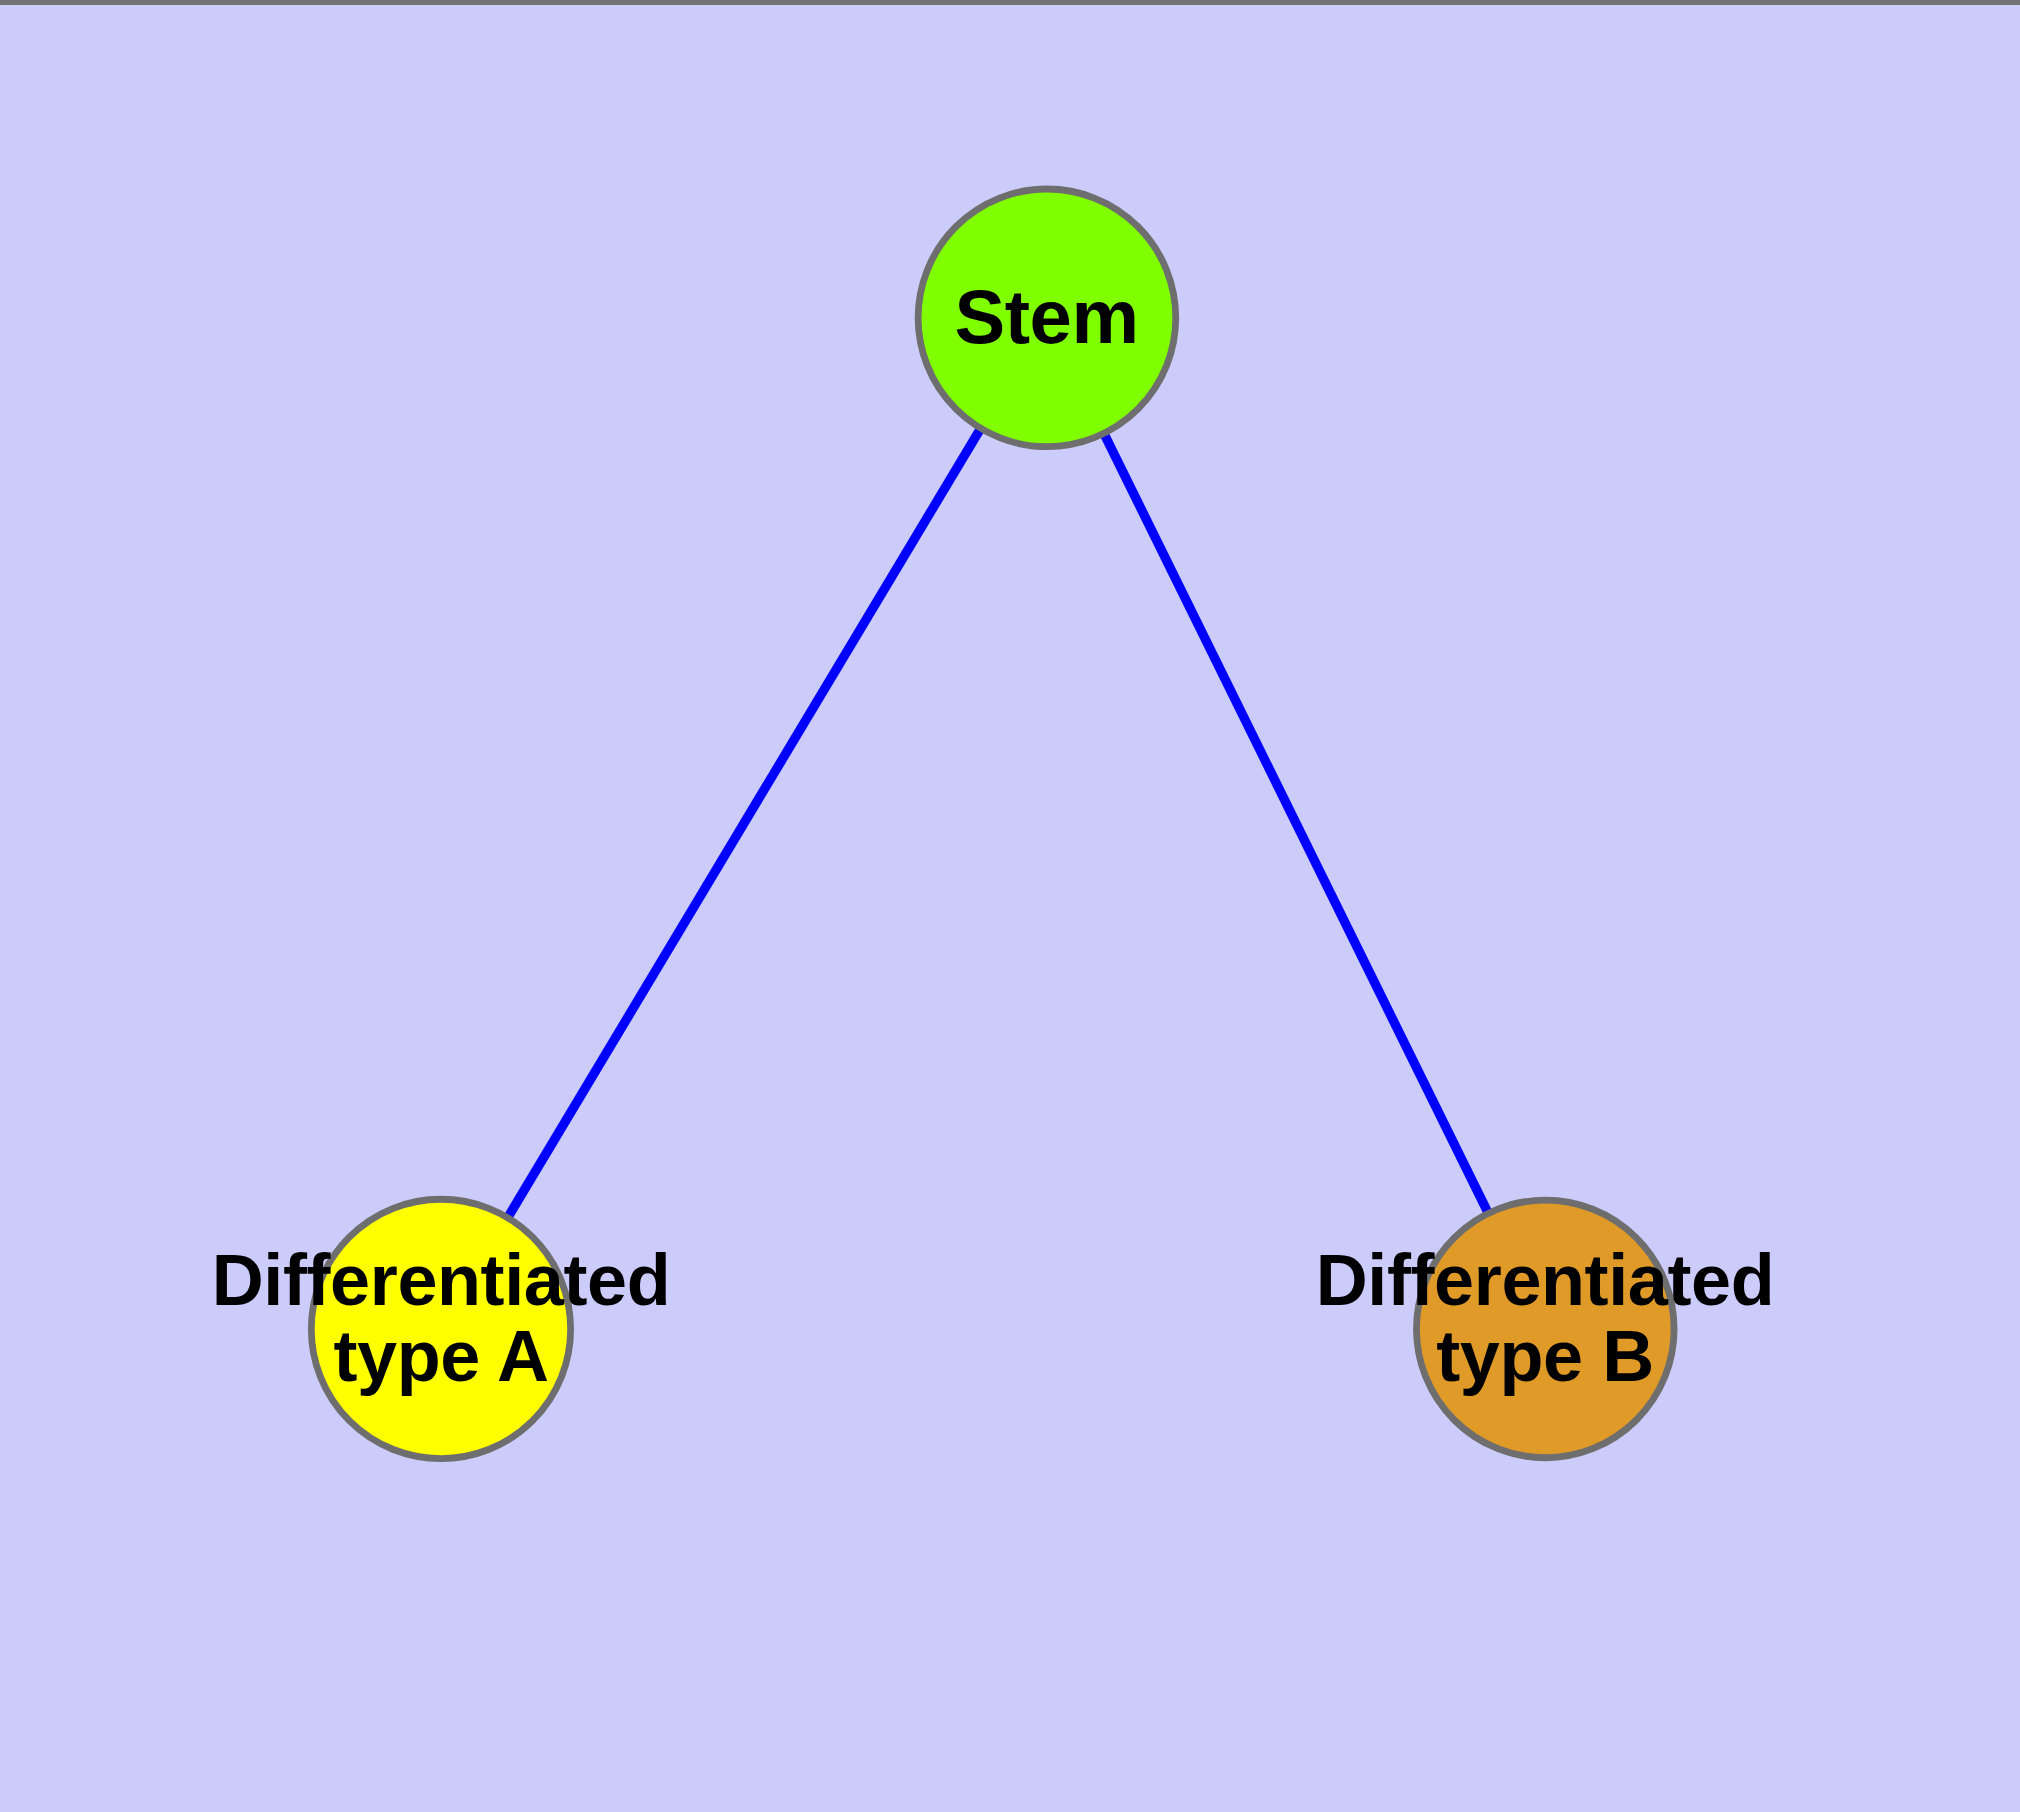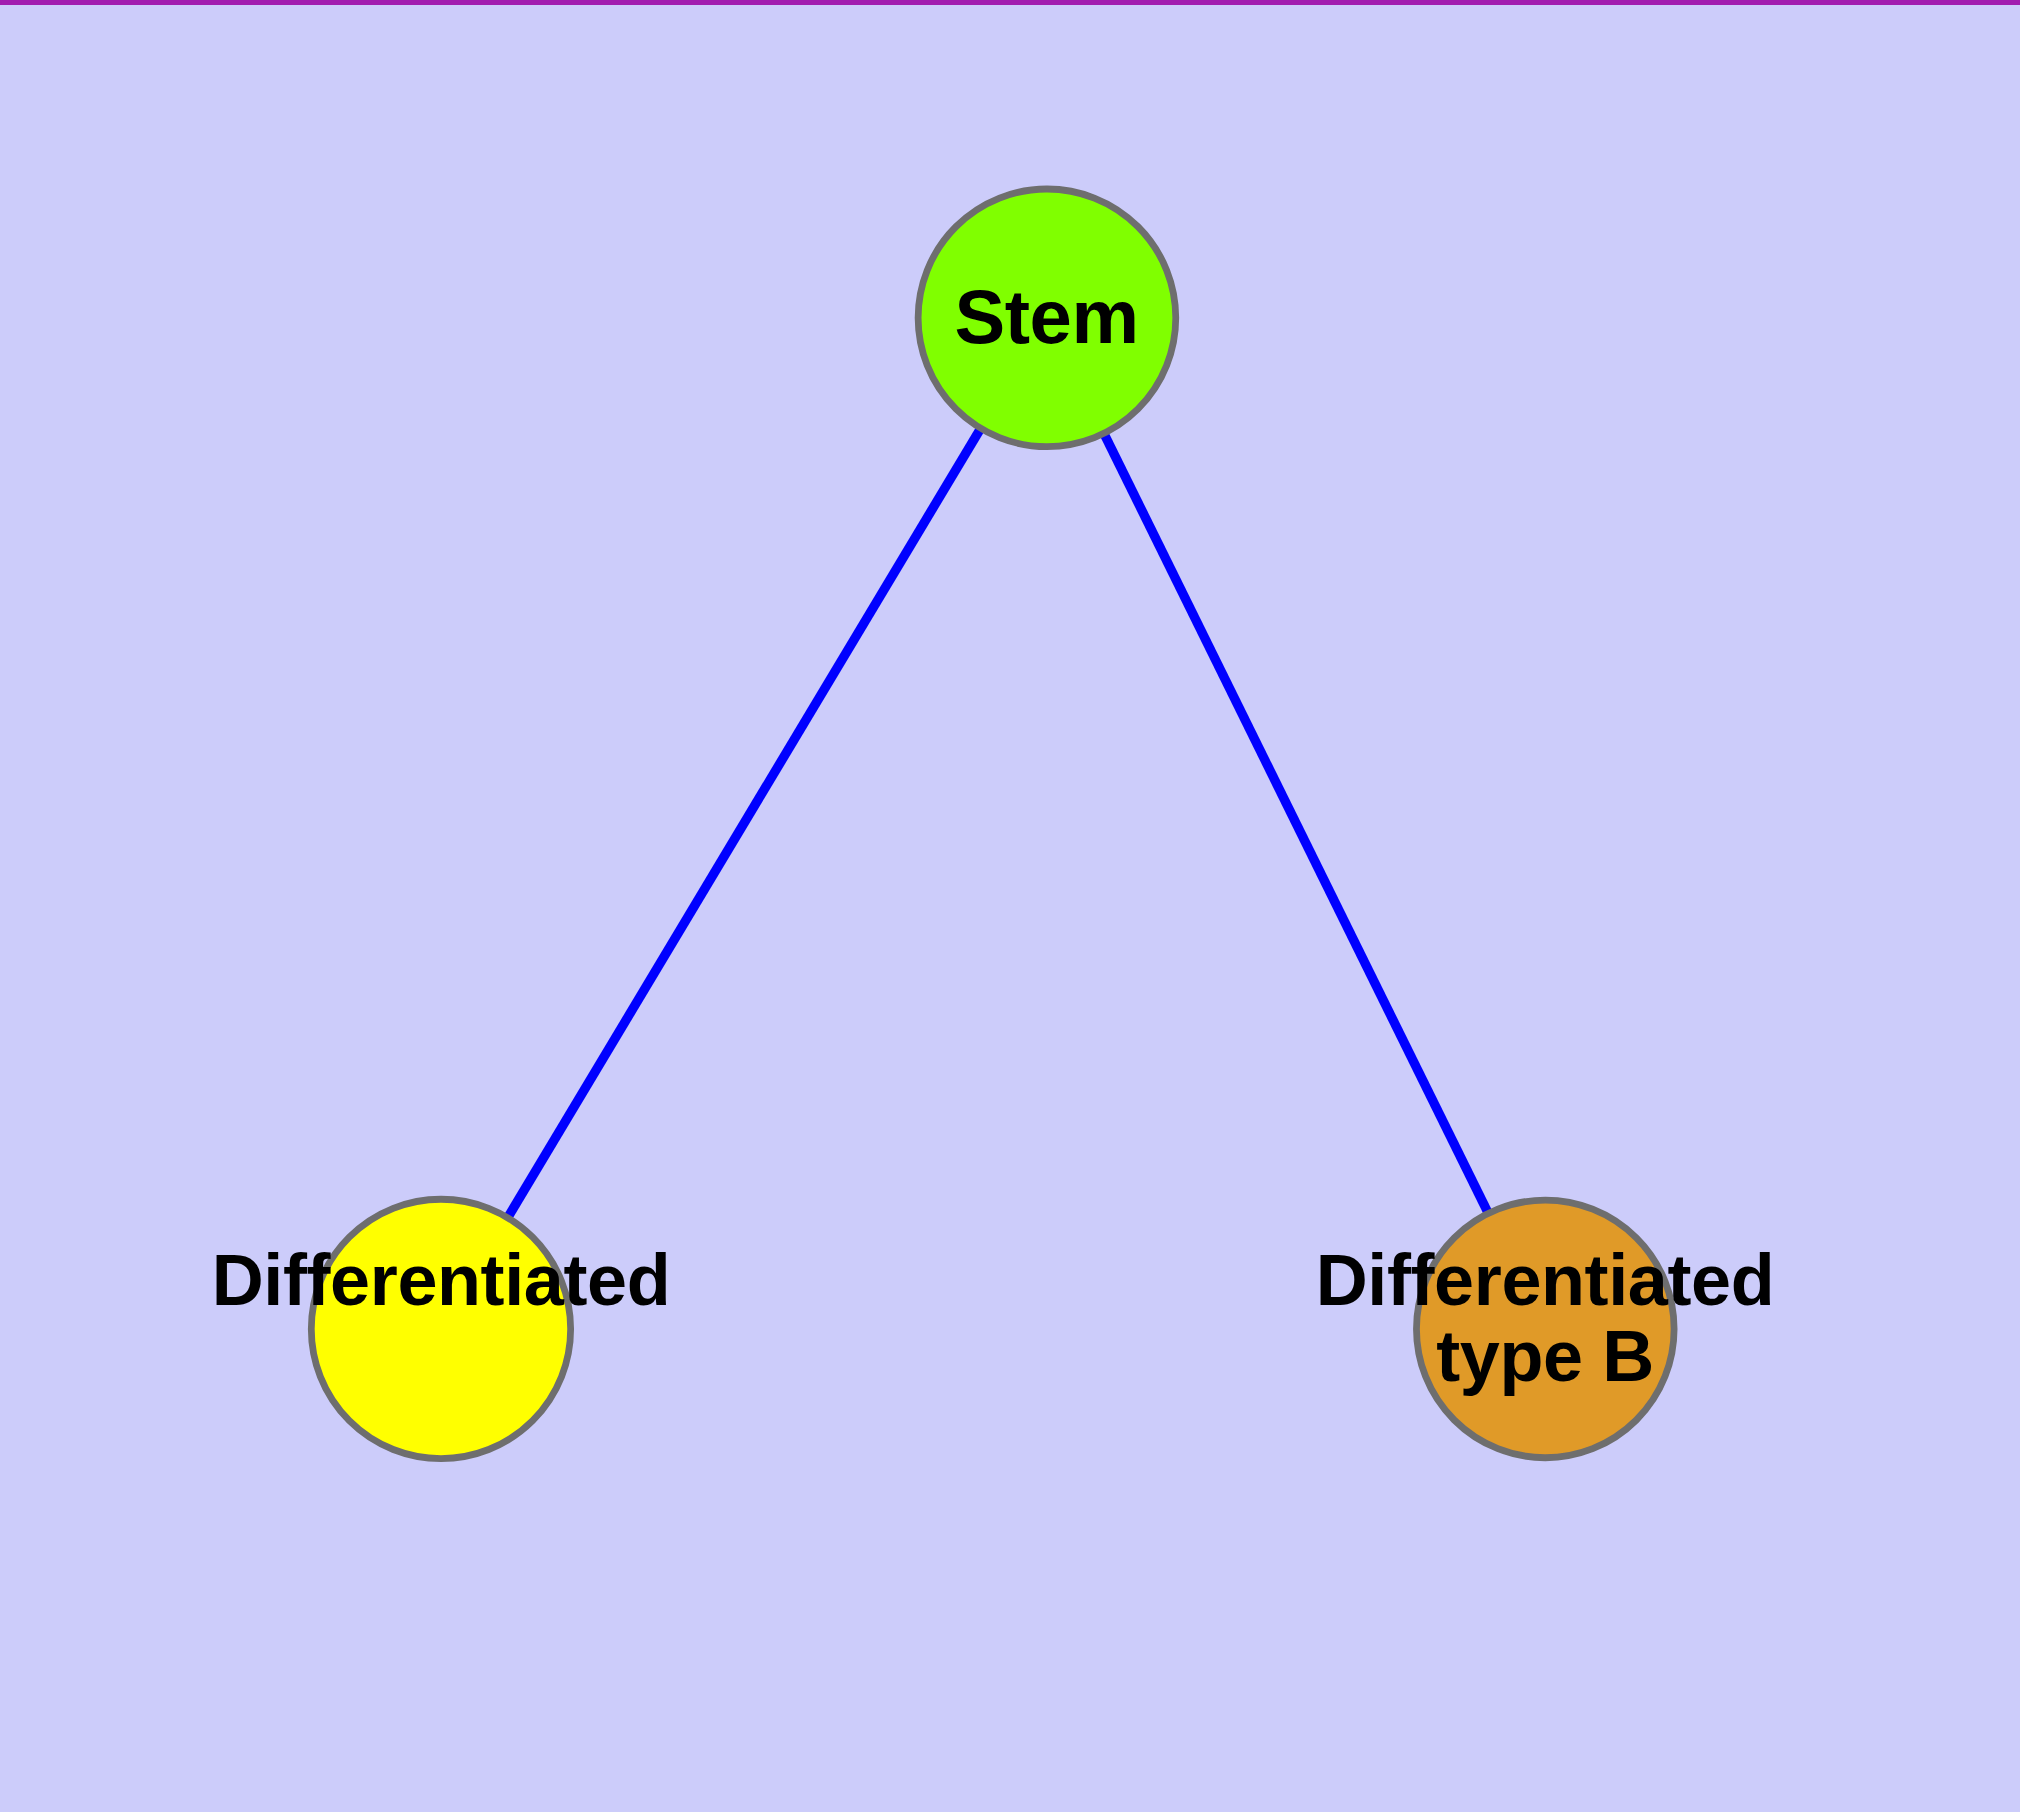--- a/index.html
+++ b/index.html
@@ -5,21 +5,21 @@
   html, body {
     margin: 0;
     padding: 0;
     background: #ffffff;
   }
   #stage {
     position: relative;
     width: 2021px;
     height: 1812px;
     overflow: hidden;
-    background: #a21caf;
+    background: #737373;
     font-family: "Liberation Sans", sans-serif;
   }
   #canvas-bg {
     position: absolute;
     left: 0;
     top: 5.1px;
     width: 2021px;
     height: 1807px;
     background: #ccccfa;
   }
@@ -83,18 +83,18 @@
 
     <g>
       <circle cx="520" cy="1568" r="153" fill="#ffff00" stroke="#6e6e6e" stroke-width="8"></circle>
       <circle cx="1823" cy="1568" r="152" fill="#e09a28" stroke="#6e6e6e" stroke-width="8"></circle>
       <circle cx="1235" cy="375" r="152" fill="#80ff00" stroke="#6e6e6e" stroke-width="8"></circle>
     </g>
   </svg>
 
   <div class="node-label label-stem"><span>Stem</span></div>
 
-  <div class="node-label label-leaf label-type-a"><span>Differentiated</span><br></div>
+  <div class="node-label label-leaf label-type-a"><span>Differentiated</span><br><span>type A</span></div>
 
   <div class="node-label label-leaf label-type-b"><span>Differentiated</span><br><span>type B</span></div>
 
 </div>
 
 
 </body></html>

